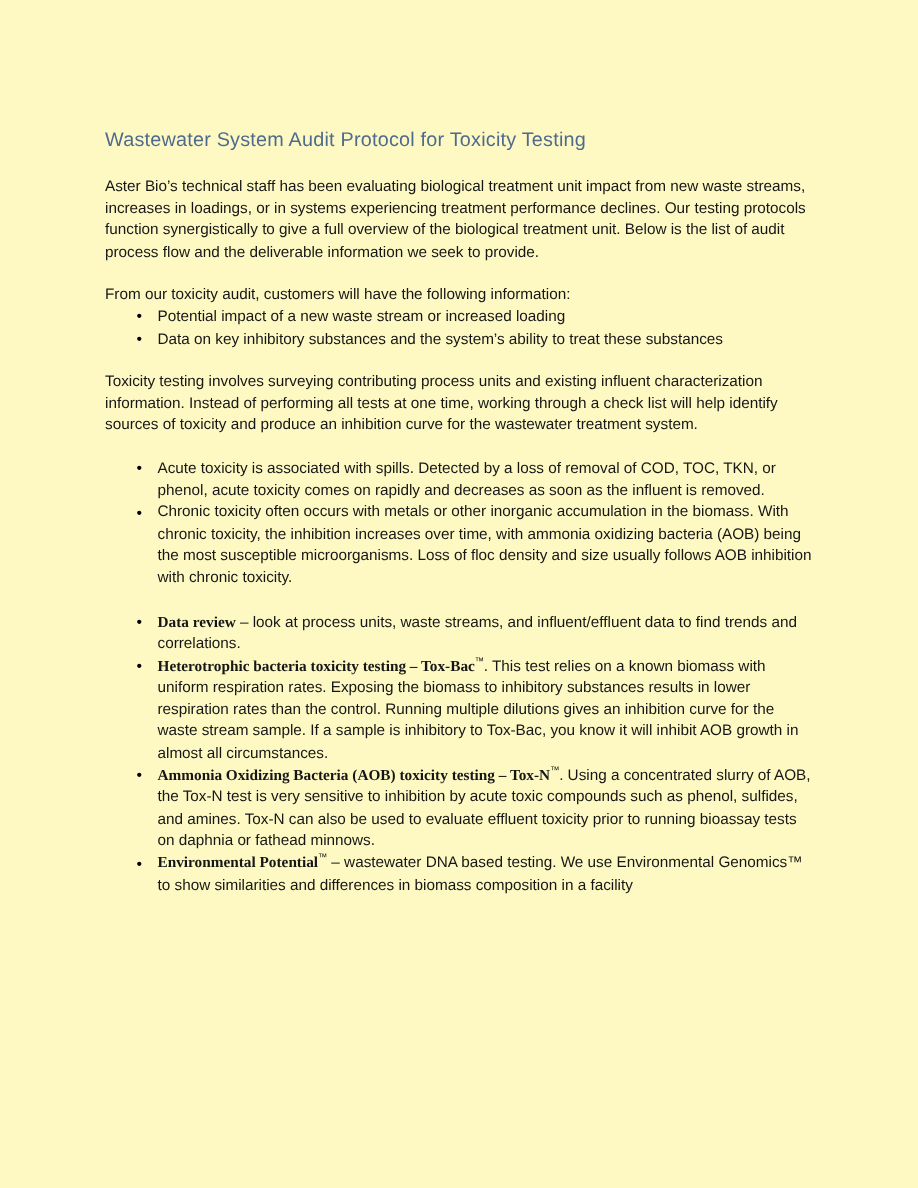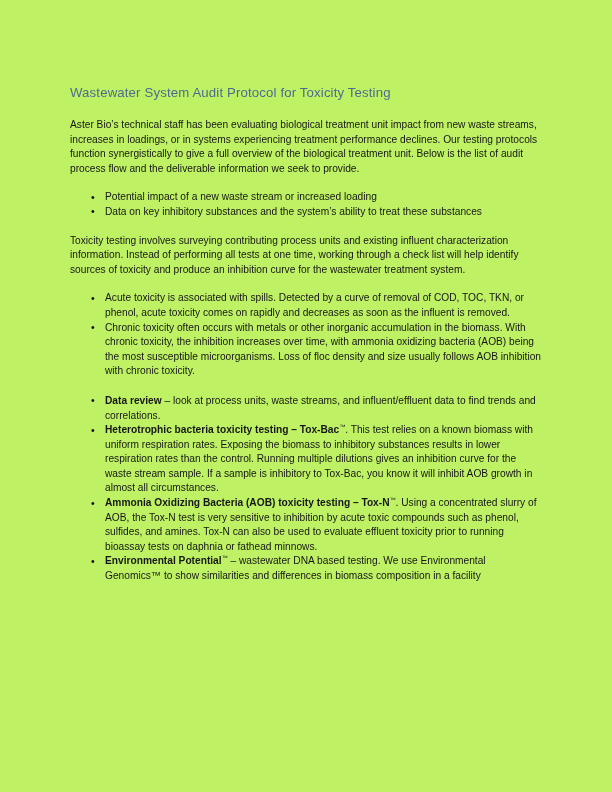--- a/index.html
+++ b/index.html
@@ -11,21 +11,21 @@
     width: 612px;
     height: 792px;
     font-family: "Liberation Sans", sans-serif;
     color: #000000;
     overflow: hidden;
   }
   .page {
     position: relative;
     width: 612px;
     height: 792px;
-    background: #bef264;
+    background: #fef9c3;
     box-sizing: border-box;
     padding: 0;
   }
   .content {
     position: absolute;
     left: 70px;
     top: 84px;
     width: 472px;
   }
 
@@ -73,56 +73,57 @@
   ul.bullets > li::before {
     content: "\2022";
     position: absolute;
     left: 21px;
     top: -0.5px;
     font-size: 10.5px;
     line-height: 14.6px;
     color: #000000;
   }
 
-  .lead { font-weight: 700; }
+  .lead { font-weight: 700; font-family: Liberation Serif, serif; }
   sup.tm {
     font-size: 6.2px;
     vertical-align: super;
     line-height: 0;
     letter-spacing: -0.2px;
   }
 </style>
 </head>
 <body>
 
 <div class="page">
   <div class="content">
 
     <h1 class="doc-title">Wastewater System Audit Protocol for Toxicity Testing</h1>
 
     <p class="body-para">Aster Bio’s technical staff has been evaluating biological treatment unit impact from new waste streams, increases in loadings, or in systems experiencing treatment performance declines.  Our testing protocols function synergistically to give a full overview of the biological treatment unit.  Below is the list of audit process flow and the deliverable information we seek to provide.</p>
 
     <div class="gap-md"></div>
 
+    <p class="body-para">From our toxicity audit, customers will have the following information:</p>
 
     <ul class="bullets">
       <li>Potential impact of a new waste stream or increased loading</li>
       <li>Data on key inhibitory substances and the system’s ability to treat these substances</li>
     </ul>
 
     <div class="gap-md"></div>
 
     <p class="body-para">Toxicity testing involves surveying contributing process units and existing influent characterization information.  Instead of performing all tests at one time, working through a check list will help identify sources of toxicity and produce an inhibition curve for the wastewater treatment system.</p>
 
     <div class="gap-md"></div>
 
 
     <ul class="bullets">
       <li>
-        <span>Acute toxicity is associated with spills. Detected by a curve of removal of COD, TOC, TKN, or phenol, acute toxicity comes on rapidly and decreases as soon as the influent is removed.</span>
+        <span>Acute toxicity is associated with spills. Detected by a loss of removal of COD, TOC, TKN, or phenol, acute toxicity comes on rapidly and decreases as soon as the influent is removed.</span>
       </li>
       <li>
         <span>Chronic toxicity often occurs with metals or other inorganic accumulation in the biomass.  With chronic toxicity, the inhibition increases over time, with ammonia oxidizing bacteria (AOB) being the most susceptible microorganisms.  Loss of floc density and size usually follows AOB inhibition with chronic toxicity.</span>
       </li>
     </ul>
 
     <div class="gap-lg"></div>
 
 
     <ul class="bullets">

